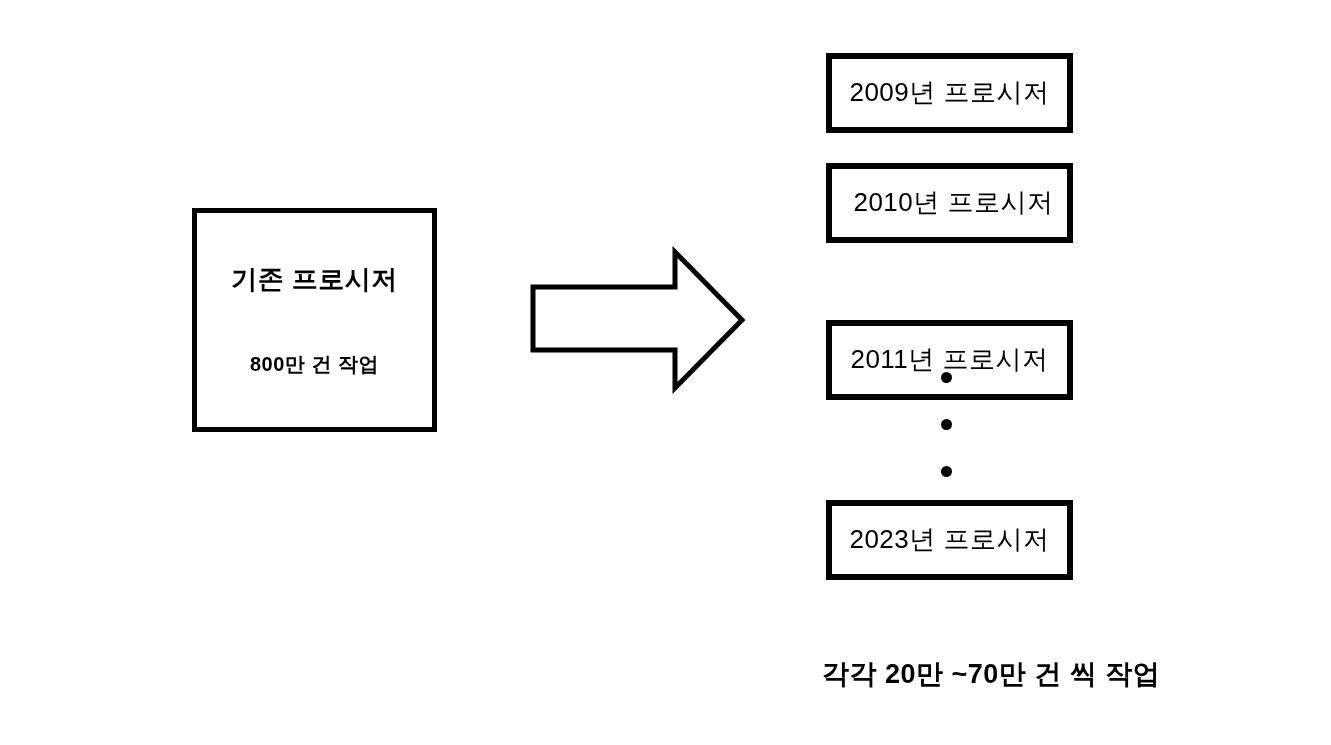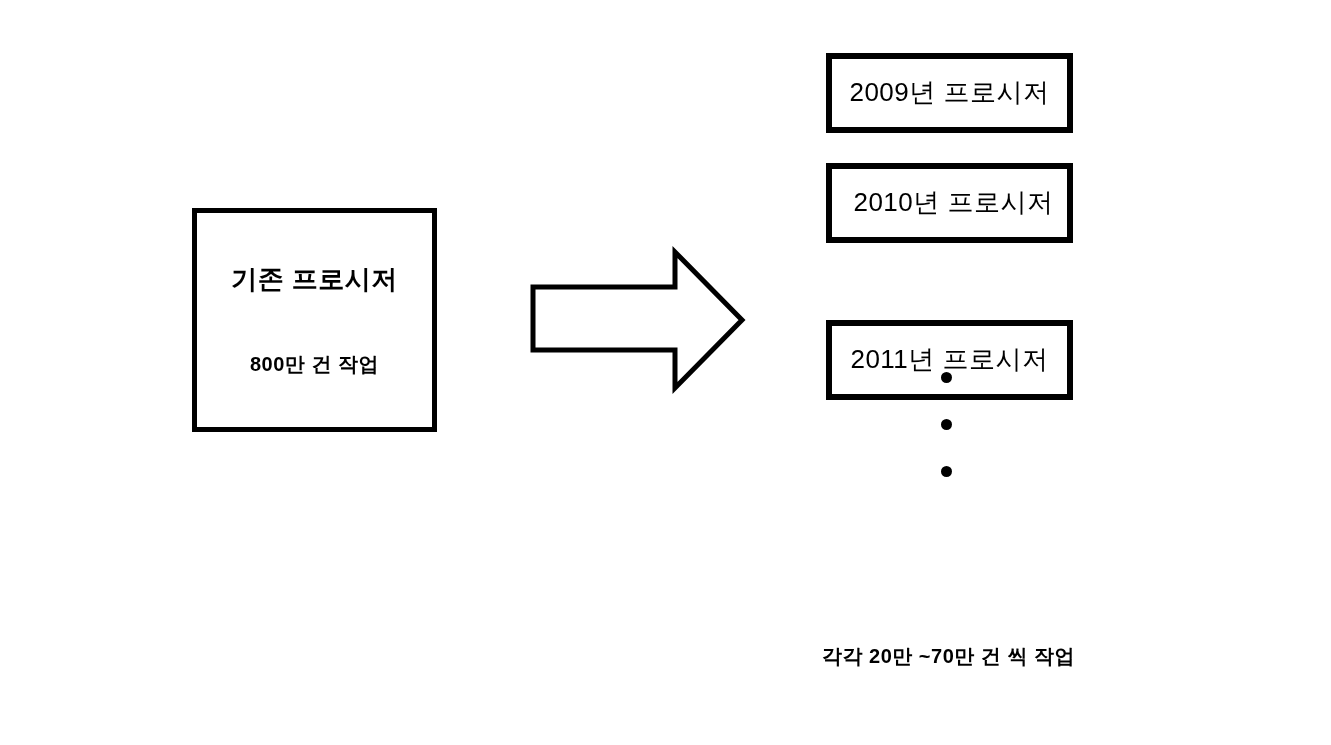--- a/index.html
+++ b/index.html
@@ -106,22 +106,22 @@
     background: #000000;
   }
   .dot-0 { top: 0px; }
   .dot-1 { top: 47px; }
   .dot-2 { top: 94px; }
 
   
   .caption {
     position: absolute;
     left: 822px;
-    top: 644px;
-    font-size: 20px;
+    top: 658px;
+    font-size: 27px;
     font-weight: 700;
     line-height: 1.2;
     letter-spacing: 0.5px;
     white-space: nowrap;
   }
 </style>
 </head>
 <body>
 
 <div id="canvas">
@@ -148,16 +148,19 @@
   <div class="year-box ybox-2">
     <span class="year-label">2011년 프로시저</span>
   </div>
 
   <div class="dots">
     <span class="dot dot-0"></span>
     <span class="dot dot-1"></span>
     <span class="dot dot-2"></span>
   </div>
 
+  <div class="year-box ybox-3">
+    <span class="year-label">2023년 프로시저</span>
+  </div>
 
   <div class="caption">각각 20만 ~70만 건 씩 작업</div>
 
 </div>
 
 </body></html>

